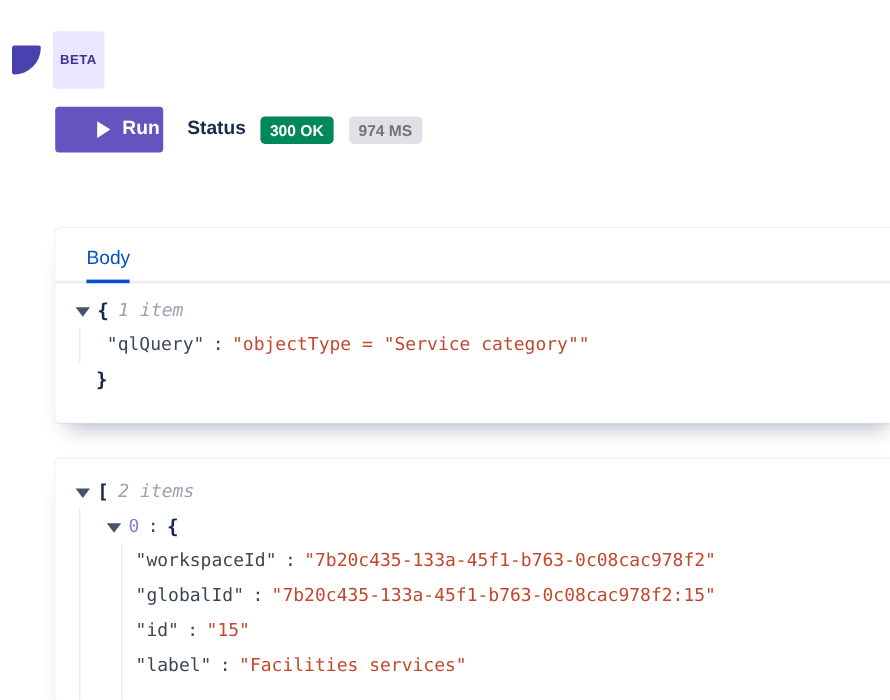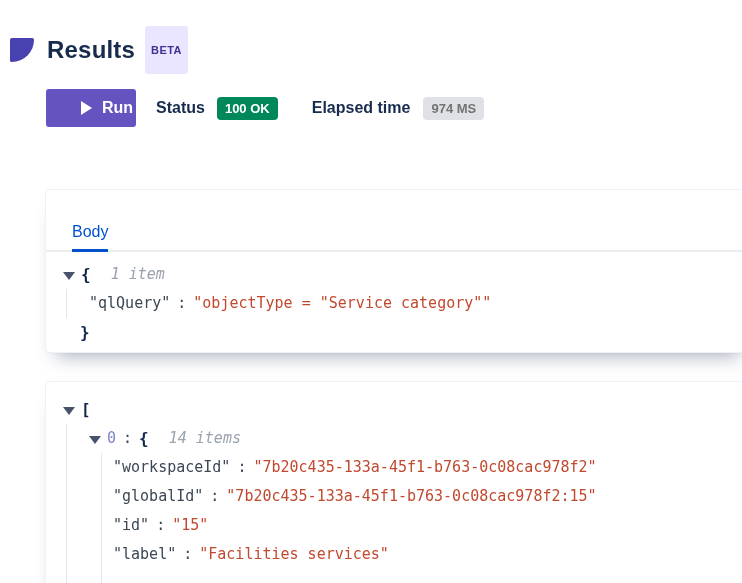--- a/index.html
+++ b/index.html
@@ -60,21 +60,20 @@
   .card-body   { top:190px; height:162px; }
   .card-result { top:382px; height:240px; }
 
   
   .tabbar { position:relative; padding:17px 0 0 26px; }
   .tab {
     display:inline-block; position:relative; z-index:1;
     color:#0052CC; font-size:16px; font-weight:500;
     padding-bottom:8px; border-bottom:3px solid #0052CC;
     cursor:pointer;
-    margin-top:16px;
   }
   .tab-track { position:absolute; left:0; right:0; bottom:0; height:2px; background:#EBECF0; }
 
   
   .json {
     position:relative;
     font-family:"DejaVu Sans Mono","Liberation Mono",monospace;
     font-size:15px; color:#3B4754;
   }
   .card-body .json   { padding-top:8px; }
@@ -87,47 +86,45 @@
   .card-result .lv2   { padding-left:67px; }
   .tri {
     display:inline-block; width:0; height:0; flex:none;
     border-top:8px solid #47536B;
     border-left:6px solid transparent;
     border-right:6px solid transparent;
     margin-right:6px; margin-top:2px;
     cursor:pointer;
   }
   .bracket { font-weight:700; font-size:16px; color:#14264C; }
-  .count   { font-style:italic; color:#9AA2AE; margin-left:20px; }
+  .count   { font-style:italic; color:#9AA2AE; margin-left:8px; }
   .jkey    { color:#3B4754; }
   .jsep    { color:#3B4754; margin:0 7px; }
   .jval    { color:#C1492E; }
   .jindex  { color:#7F84C9; }
   .guide   { position:absolute; width:1px; background:#E5E7EA; }
   .g-body    { left:20px; top:37px; height:29px; }
   .g-result-a{ left:20px; top:42px; height:300px; }
   .g-result-b{ left:55px; top:71px; height:300px; }
 </style>
 </head>
 <body>
 
 <div class="header">
   <div class="logo"></div>
-  <h1 class="page-title">Results</h1>
   <span class="beta-badge">BETA</span>
 </div>
 
 <div class="toolbar">
   <button class="run-button">
     <span class="play-icon"></span>
     <span>Run</span>
   </button>
   <span class="lbl status-label">Status</span>
-  <span class="badge badge-green">100 OK</span>
-  <span class="lbl elapsed-label">Elapsed time</span>
+  <span class="badge badge-green">300 OK</span>
   <span class="badge badge-gray">974 MS</span>
 </div>
 
 <section class="card card-body">
   <div class="tabbar">
     <span class="tab">Body</span>
     <div class="tab-track"></div>
   </div>
   <div class="json">
     <div class="guide g-body"></div>
@@ -147,27 +144,27 @@
   </div>
 </section>
 
 <section class="card card-result">
   <div class="json">
     <div class="guide g-result-a"></div>
     <div class="guide g-result-b"></div>
     <div class="jline lv0">
       <span class="tri"></span>
       <span class="bracket">[</span>
+      <span class="count">2 items</span>
     </div>
     <div class="jline lv1">
       <span class="tri"></span>
       <span class="jindex">0</span>
       <span class="jsep">:</span>
       <span class="bracket">{</span>
-      <span class="count">14 items</span>
     </div>
     <div class="jline lv2">
       <span class="jkey">"workspaceId"</span>
       <span class="jsep">:</span>
       <span class="jval">"7b20c435-133a-45f1-b763-0c08cac978f2"</span>
     </div>
     <div class="jline lv2">
       <span class="jkey">"globalId"</span>
       <span class="jsep">:</span>
       <span class="jval">"7b20c435-133a-45f1-b763-0c08cac978f2:15"</span>

